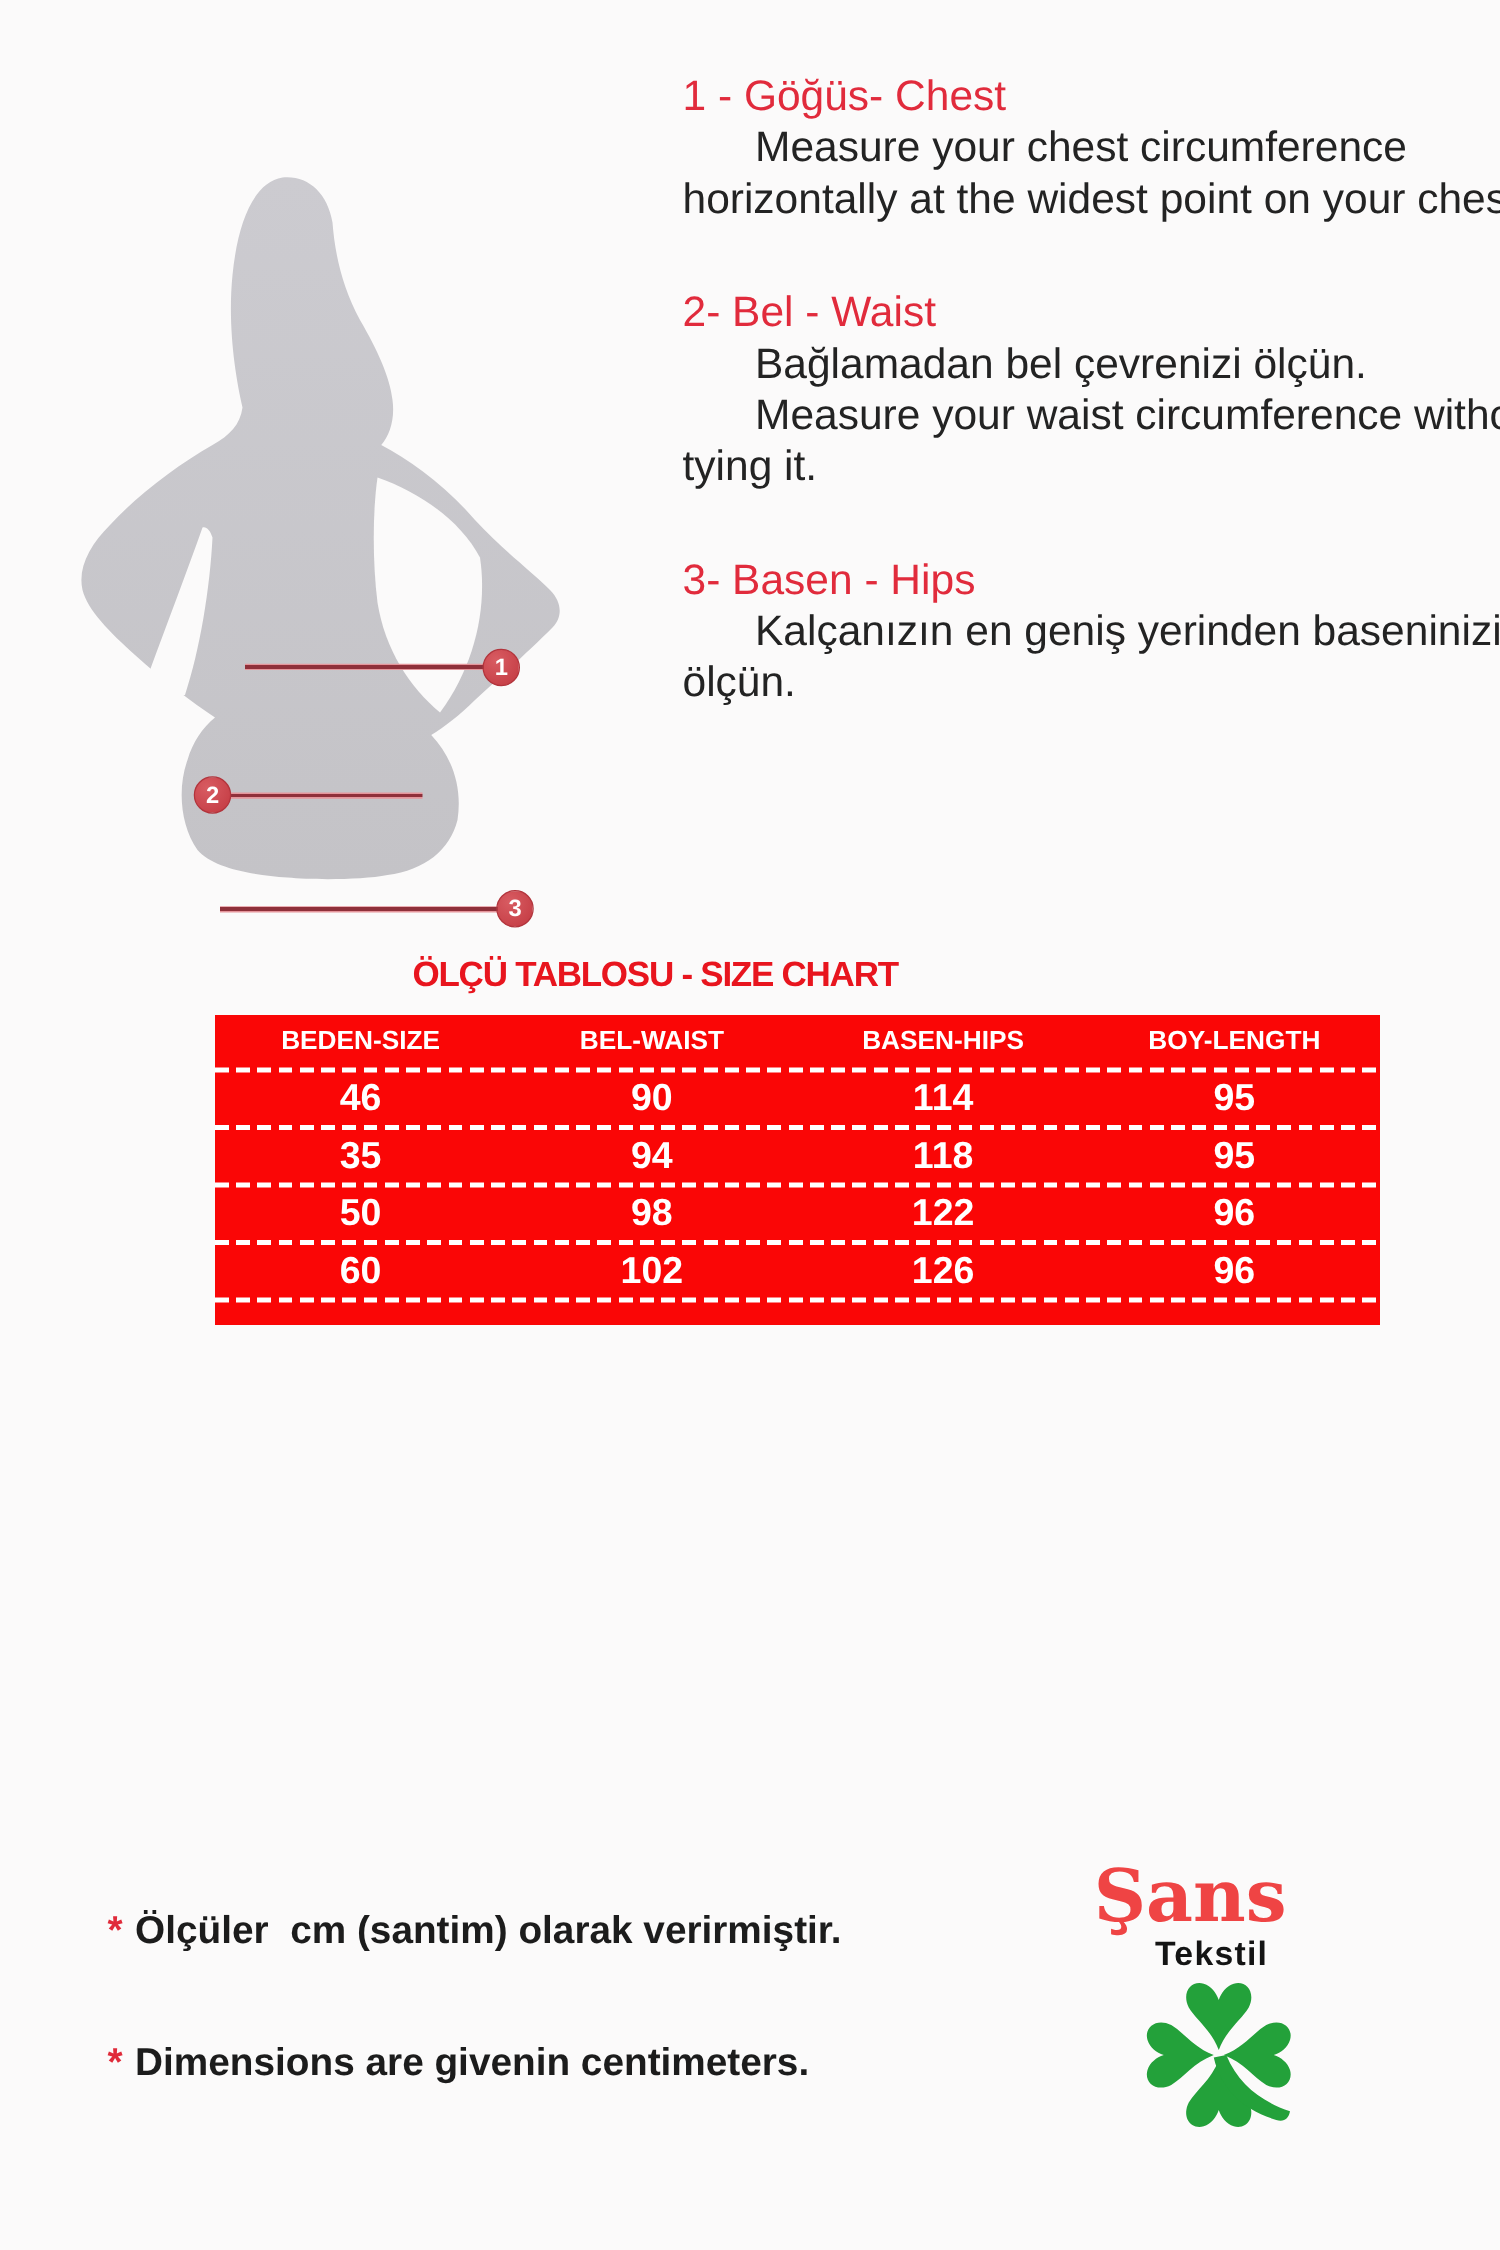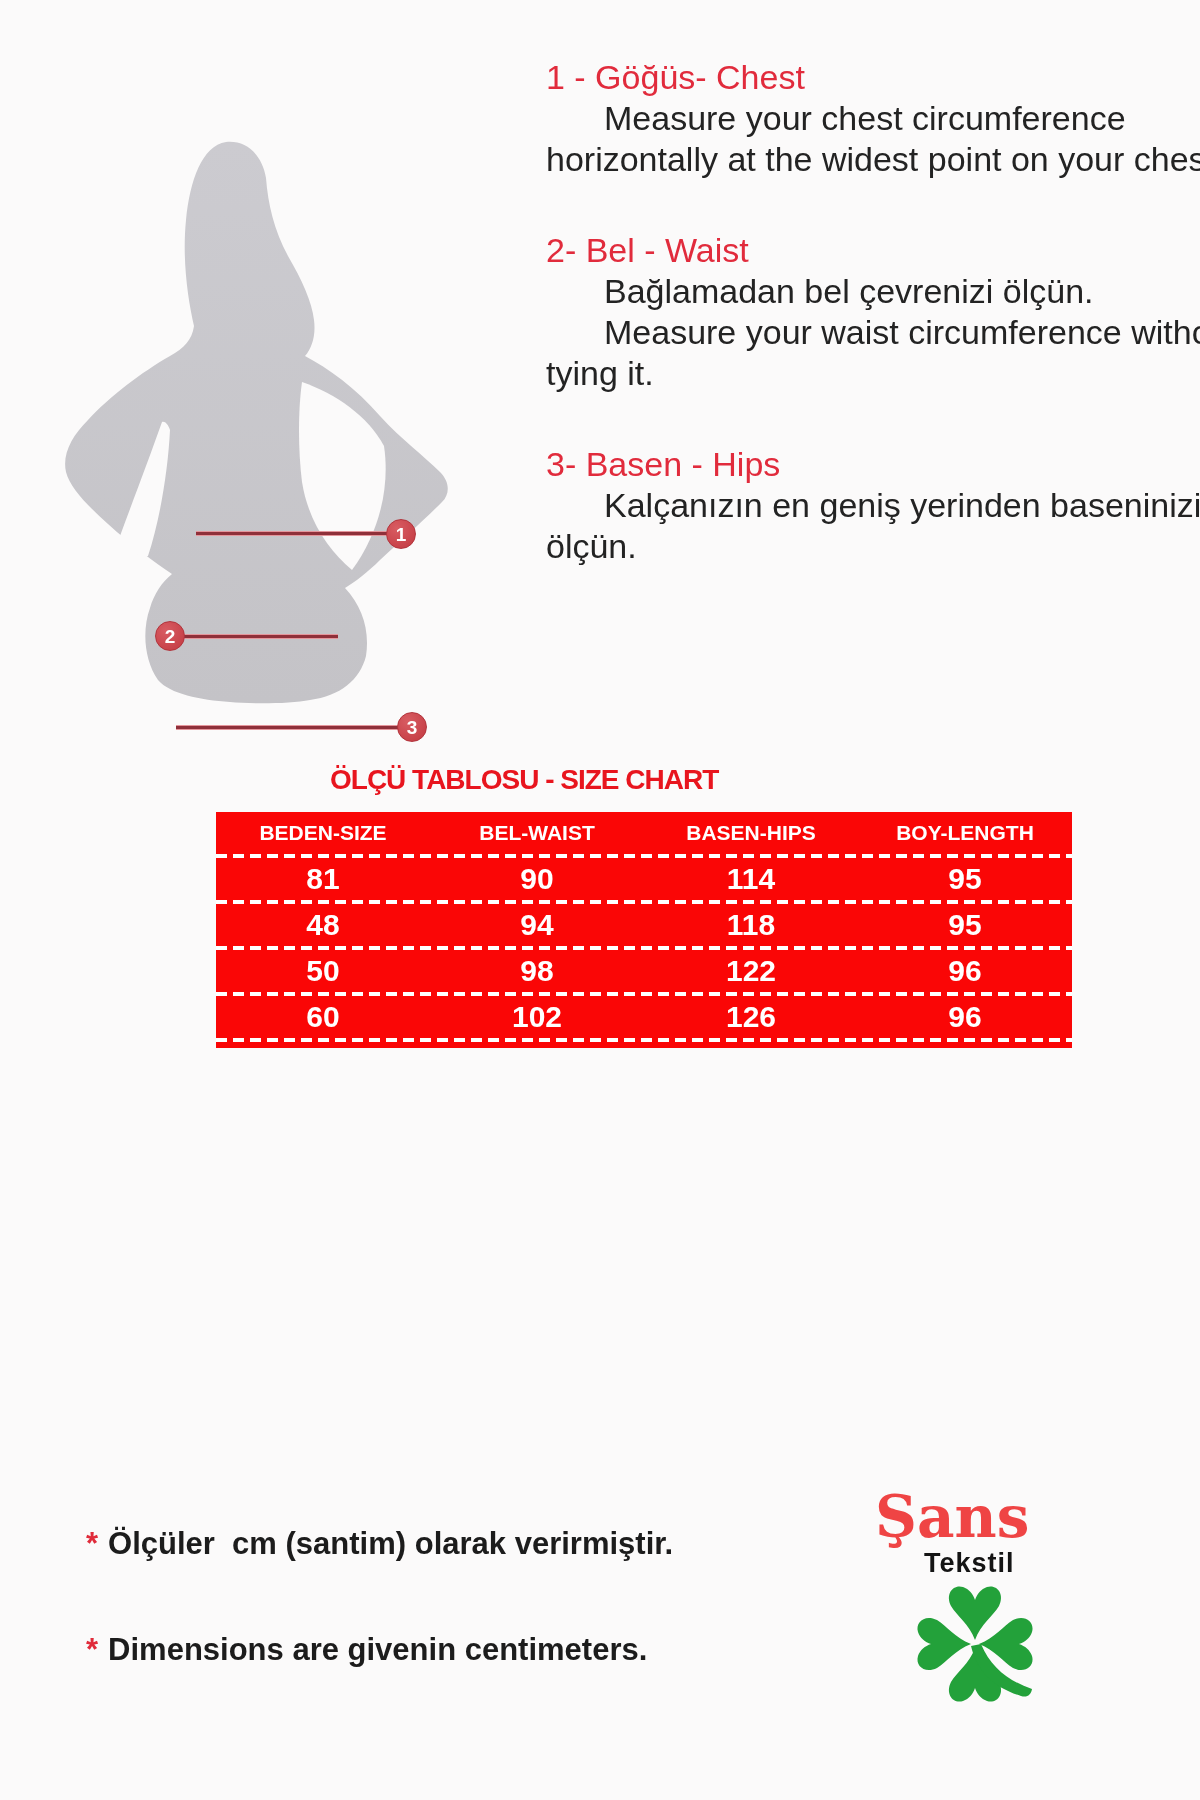--- a/index.html
+++ b/index.html
@@ -28,22 +28,22 @@
   
   .guide-text{position:absolute;left:498px;top:57px;font-size:34px;line-height:41px;margin-left:48px;}
   .guide-section{margin:0;}
   .guide-section + .guide-section{margin-top:50px;}
   .guide-heading{margin:0;font-weight:normal;font-size:34px;line-height:41px;
     color:#e12b3c;white-space:pre;}
   .guide-par{margin:0;white-space:pre;text-indent:58px;}
   
   .chart-title{position:absolute;left:330px;top:764px;
     font-size:28px;font-weight:bold;letter-spacing:-1px;color:#e8151e;white-space:pre;}
-  .size-table{position:absolute;left:172px;top:812px;width:856px;
-    background:#fa0606;padding-bottom:6px;margin-left:44px;}
+  .size-table{position:absolute;left:172px;top:812px;width:932px;
+    background:#fa0606;padding-bottom:18px;}
   .st-row{height:42px;display:flex;align-items:center;}
   .st-sep{height:4px;background:repeating-linear-gradient(90deg,#ffffff 0 11px,transparent 11px 17px);}
   .st-cell{flex:1;text-align:center;color:#ffffff;font-weight:bold;}
   .st-head .st-cell{font-size:21px;}
   .st-data .st-cell{font-size:30px;}
   
   .footnote{position:absolute;left:86px;font-size:31px;font-weight:bold;color:#1c1c1c;}
   .footnote .fn-marker{color:#e02b3a;margin-right:10px;}
   .footnote .fn-text{white-space:pre;}
   .footnote1{top:1526px;}
@@ -133,28 +133,28 @@
 
   <div class="size-table">
     <div class="st-row st-head">
       <div class="st-cell">BEDEN-SIZE</div>
       <div class="st-cell">BEL-WAIST</div>
       <div class="st-cell">BASEN-HIPS</div>
       <div class="st-cell">BOY-LENGTH</div>
     </div>
     <div class="st-sep"></div>
     <div class="st-row st-data">
-      <div class="st-cell">81</div>
+      <div class="st-cell">46</div>
       <div class="st-cell">90</div>
       <div class="st-cell">114</div>
       <div class="st-cell">95</div>
     </div>
     <div class="st-sep"></div>
     <div class="st-row st-data">
-      <div class="st-cell">48</div>
+      <div class="st-cell">35</div>
       <div class="st-cell">94</div>
       <div class="st-cell">118</div>
       <div class="st-cell">95</div>
     </div>
     <div class="st-sep"></div>
     <div class="st-row st-data">
       <div class="st-cell">50</div>
       <div class="st-cell">98</div>
       <div class="st-cell">122</div>
       <div class="st-cell">96</div>

